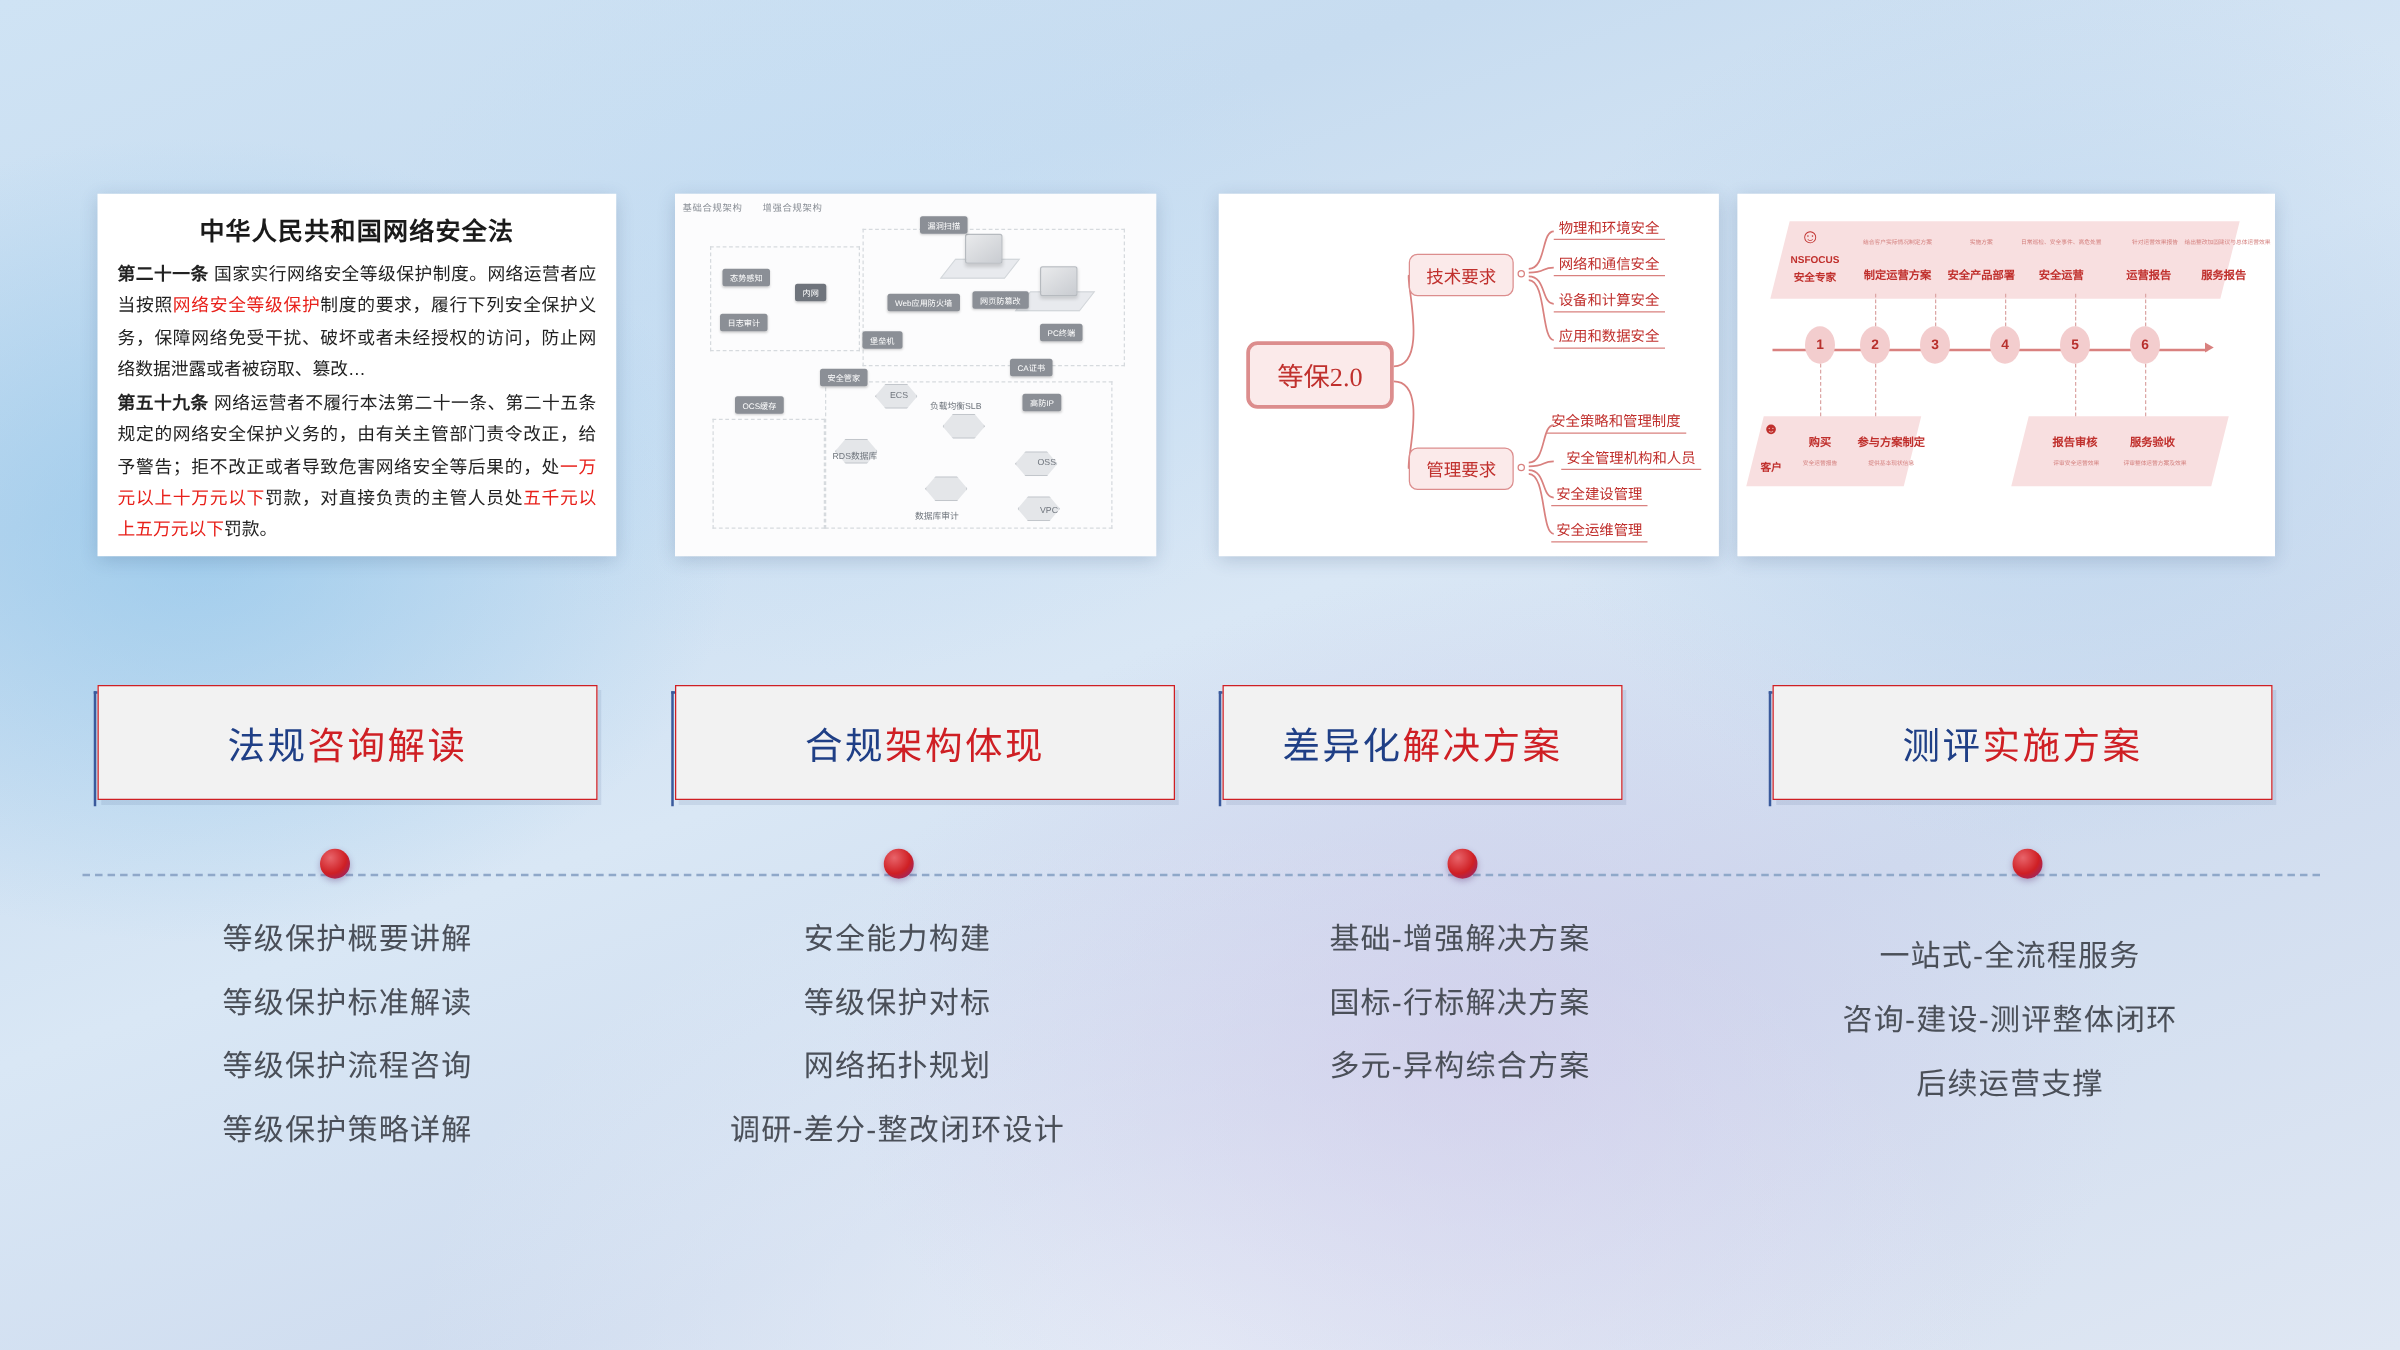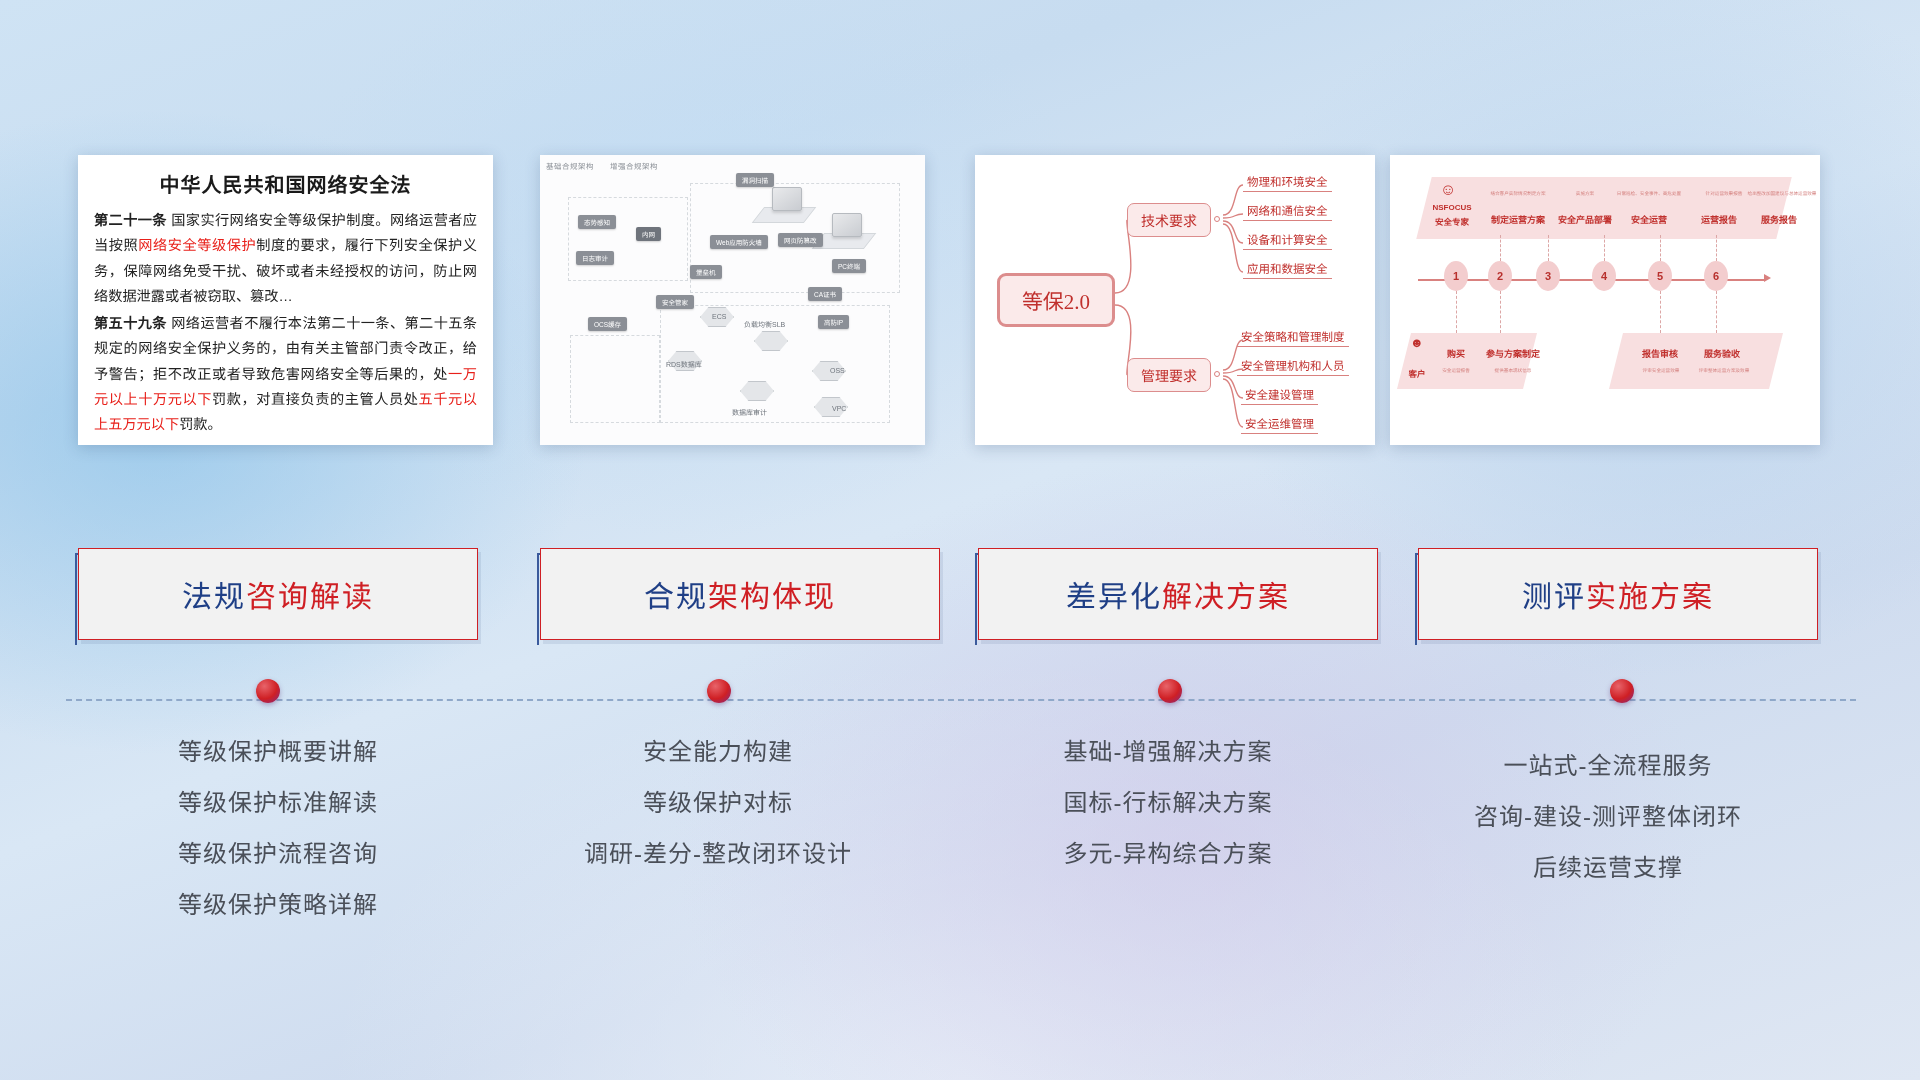--- a/index.html
+++ b/index.html
@@ -125,21 +125,21 @@
     background:#f2f2f2; border:1.5px solid #cf1f24;
     box-shadow: 3px 4px 0 rgba(40,70,120,0.10);
     display:flex; align-items:center; justify-content:center;
   }
   .head-box::before{
     content:""; position:absolute; left:-4px; top:4px; width:100%; height:100%;
     border-left:2px solid #3a5a9c; border-top:2px solid #3a5a9c; z-index:-1; pointer-events:none;
   }
   .hb1 { left:78px;   width:400px; }
   .hb2 { left:540px;  width:400px; }
-  .hb3 { left:978px;  width:400px; }
+  .hb3 { left:978px;  width:320px; }
   .hb4 { left:1418px; width:400px; }
   .head-text { font-size:30px; letter-spacing:2px; white-space:nowrap; }
   .t-blue { color:#1f3f86; }
   .t-red  { color:#cf1f24; }
 
   
   .axis-wrap { position:absolute; left:0; top:690px; width:1920px; height:40px; }
   .axis-line {
     position:absolute; left:66px; top:9px; width:1790px; height:0;
     border-top:2px dashed #8fa8c9;
@@ -248,21 +248,21 @@
         <div class="mm-branch tech">技术要求</div>
         <div class="mm-dot" style="left:239px; top:61px;"></div>
         <div class="mm-leaf" style="left:268px; top:18px;">物理和环境安全</div>
         <div class="mm-leaf" style="left:268px; top:47px;">网络和通信安全</div>
         <div class="mm-leaf" style="left:268px; top:76px;">设备和计算安全</div>
         <div class="mm-leaf" style="left:268px; top:105px;">应用和数据安全</div>
 
         <div class="mm-branch mgmt">管理要求</div>
         <div class="mm-dot" style="left:239px; top:216px;"></div>
         <div class="mm-leaf" style="left:262px; top:173px;">安全策略和管理制度</div>
-        <div class="mm-leaf" style="left:262px; top:202px;">安全管理机构和人员</div>
+        <div class="mm-leaf" style="left:274px; top:202px;">安全管理机构和人员</div>
         <div class="mm-leaf" style="left:266px; top:231px;">安全建设管理</div>
         <div class="mm-leaf" style="left:266px; top:260px;">安全运维管理</div>
       </div>
     </div>
 
     <div class="card card-4">
       <div class="proc">
         <div class="proc-band top"></div>
         <div class="proc-band bl"></div>
         <div class="proc-band br"></div>
@@ -350,20 +350,21 @@
   <div class="cols">
     <div class="col c1">
       <div class="item">等级保护概要讲解</div>
       <div class="item">等级保护标准解读</div>
       <div class="item">等级保护流程咨询</div>
       <div class="item">等级保护策略详解</div>
     </div>
     <div class="col c2">
       <div class="item">安全能力构建</div>
       <div class="item">等级保护对标</div>
+      <div class="item">网络拓扑规划</div>
       <div class="item">调研-差分-整改闭环设计</div>
     </div>
     <div class="col c3">
       <div class="item">基础-增强解决方案</div>
       <div class="item">国标-行标解决方案</div>
       <div class="item">多元-异构综合方案</div>
     </div>
     <div class="col c4" style="top:14px;">
       <div class="item">一站式-全流程服务</div>
       <div class="item">咨询-建设-测评整体闭环</div>

